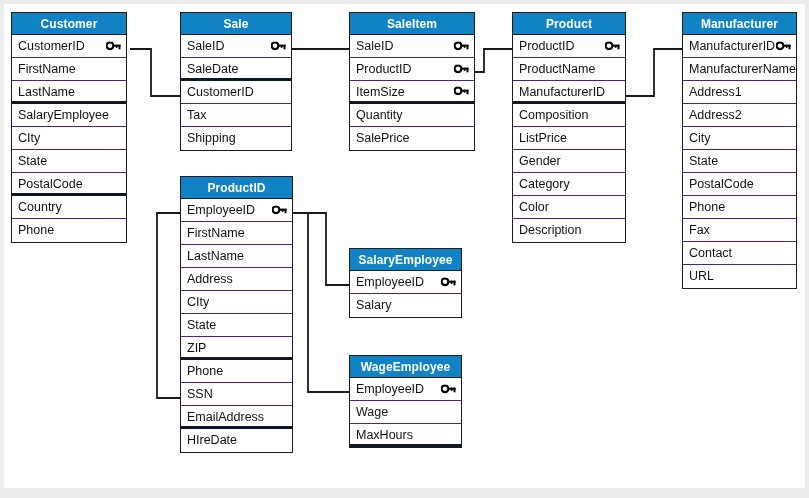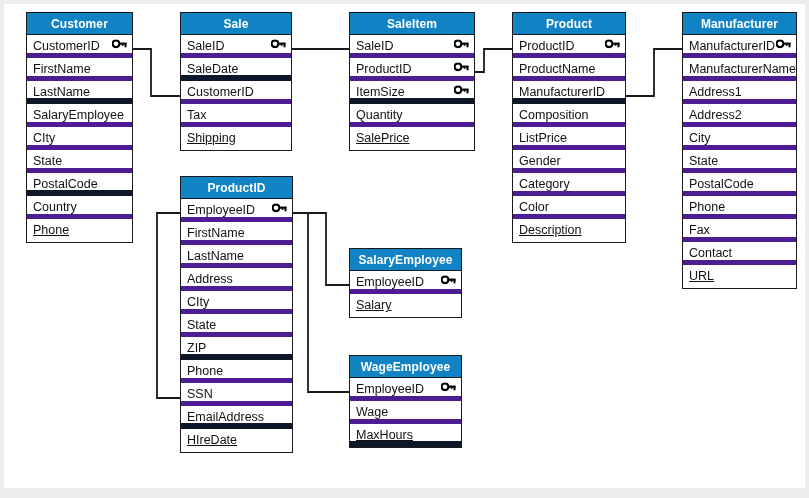--- a/index.html
+++ b/index.html
@@ -48,34 +48,33 @@
     border-bottom: 1px solid #1a1a1a;
     letter-spacing: 0.1px;
     overflow: hidden;
     white-space: nowrap;
   }
   .attr-row {
     position: relative;
     height: 23px;
     line-height: 23px;
     box-sizing: border-box;
-    border-bottom: 5px solid #4c1d95;
+    border-bottom: 1px solid #4c1d95;
     padding-left: 6px;
     padding-right: 20px;
     font-size: 12.5px;
     color: #111111;
     white-space: nowrap;
     overflow: hidden;
   }
   .attr-row:last-child {
     border-bottom: none;
-    text-decoration: underline;
   }
   .attr-row.sep-below {
-    border-bottom: 6px solid #0f172a;
+    border-bottom: 3px solid #0f172a;
   }
   .key-icon {
     position: absolute;
     right: 5px;
     top: 50%;
     transform: translateY(-50%);
     width: 15px;
     height: 9px;
     display: block;
   }
@@ -89,21 +88,21 @@
       <polyline points="126,45 147,45 147,92 176,92" fill="none" stroke="#1a1a1a" stroke-width="1.8"></polyline>
       <polyline points="288,45 345,45" fill="none" stroke="#1a1a1a" stroke-width="1.8"></polyline>
       <polyline points="508,45 480,45 480,68 458,68" fill="none" stroke="#1a1a1a" stroke-width="1.8"></polyline>
       <polyline points="678,45 650,45 650,92 622,92" fill="none" stroke="#1a1a1a" stroke-width="1.8"></polyline>
       <polyline points="176,209 153,209 153,394 176,394" fill="none" stroke="#1a1a1a" stroke-width="1.8"></polyline>
       <polyline points="289,209 322,209 322,281 345,281" fill="none" stroke="#1a1a1a" stroke-width="1.8"></polyline>
       <polyline points="289,209 304,209 304,388 345,388" fill="none" stroke="#1a1a1a" stroke-width="1.8"></polyline>
     </svg>
 
   <div id="entity-layer">
-      <div class="entity" style="left: 22px; top: 8px; width: 107px;">
+      <div class="entity" style="left: 7px; top: 8px; width: 116px;">
         <div class="entity-header">Customer</div>
         <div class="attr-row"><span>CustomerID</span><svg class="key-icon" viewBox="0 0 15 9">
             <circle cx="4" cy="4.2" r="3.4" fill="none" stroke="#000" stroke-width="2.2"></circle>
             <rect x="7" y="3.2" width="7.5" height="2" fill="#000"></rect>
             <rect x="12.5" y="3.2" width="2" height="4.6" fill="#000"></rect>
             <rect x="9.8" y="3.2" width="1.6" height="3.2" fill="#000"></rect>
           </svg></div>
         <div class="attr-row"><span>FirstName</span></div>
         <div class="attr-row sep-below"><span>LastName</span></div>
         <div class="attr-row"><span>SalaryEmployee</span></div>

